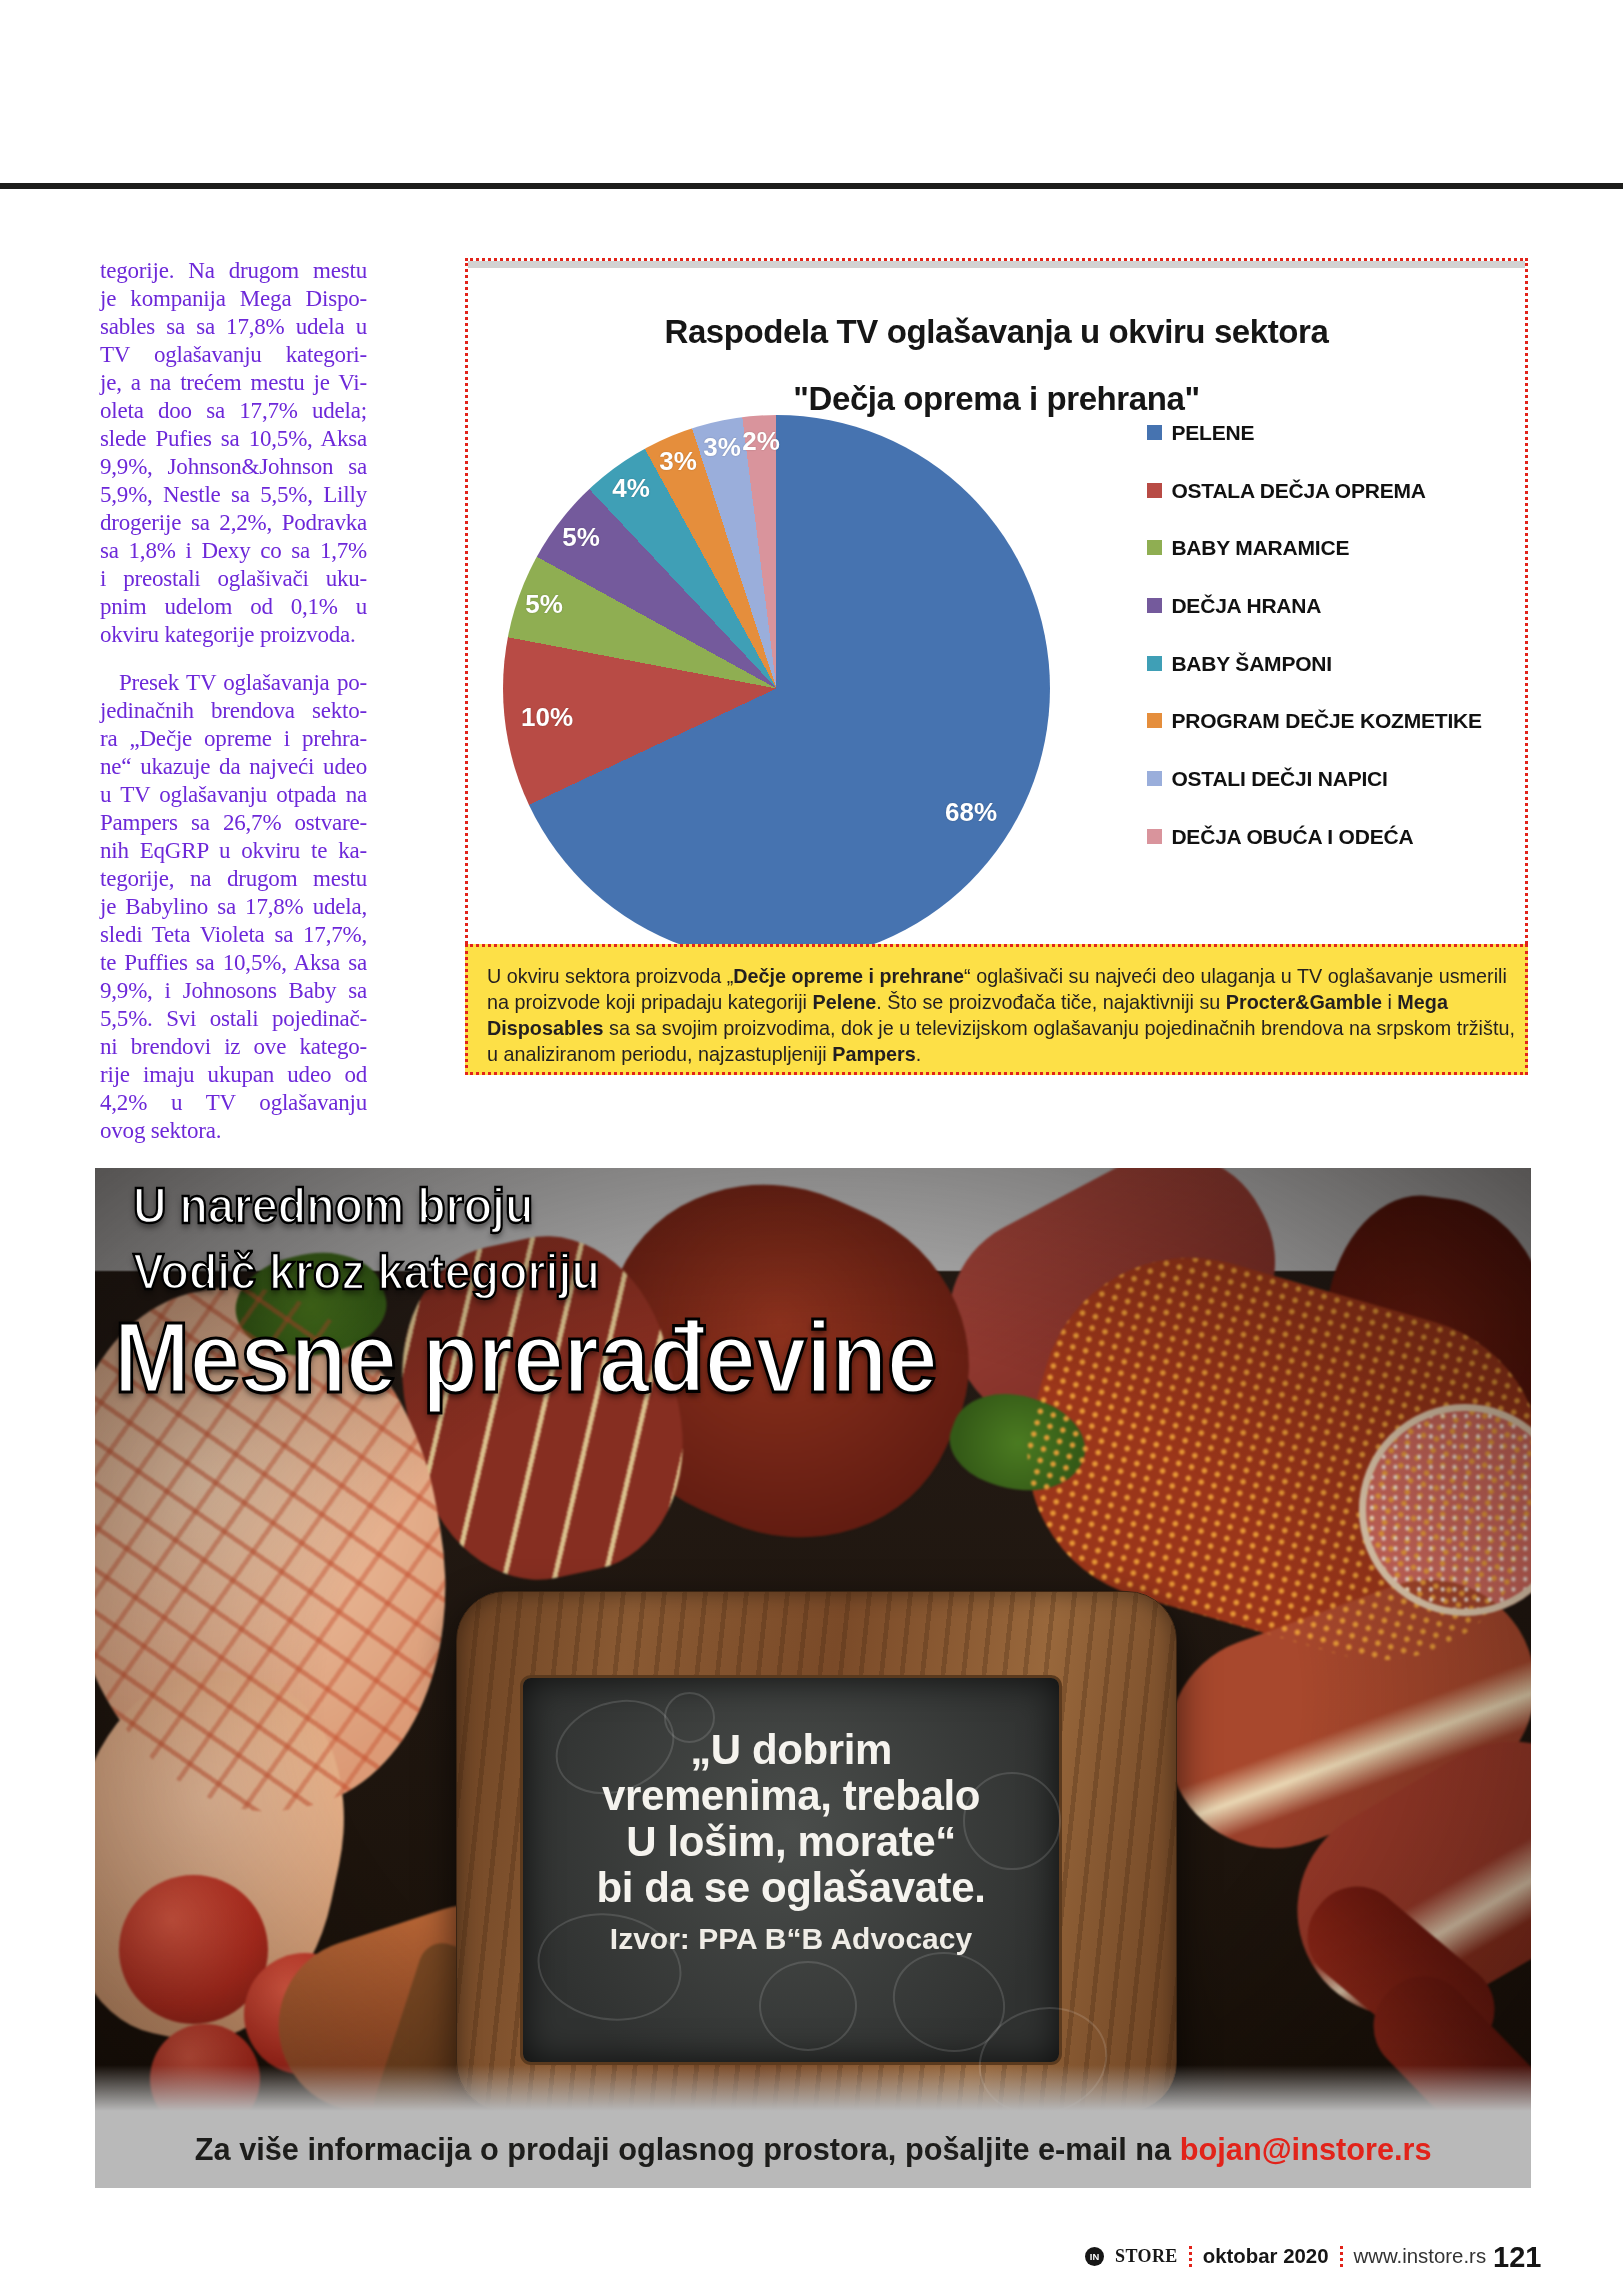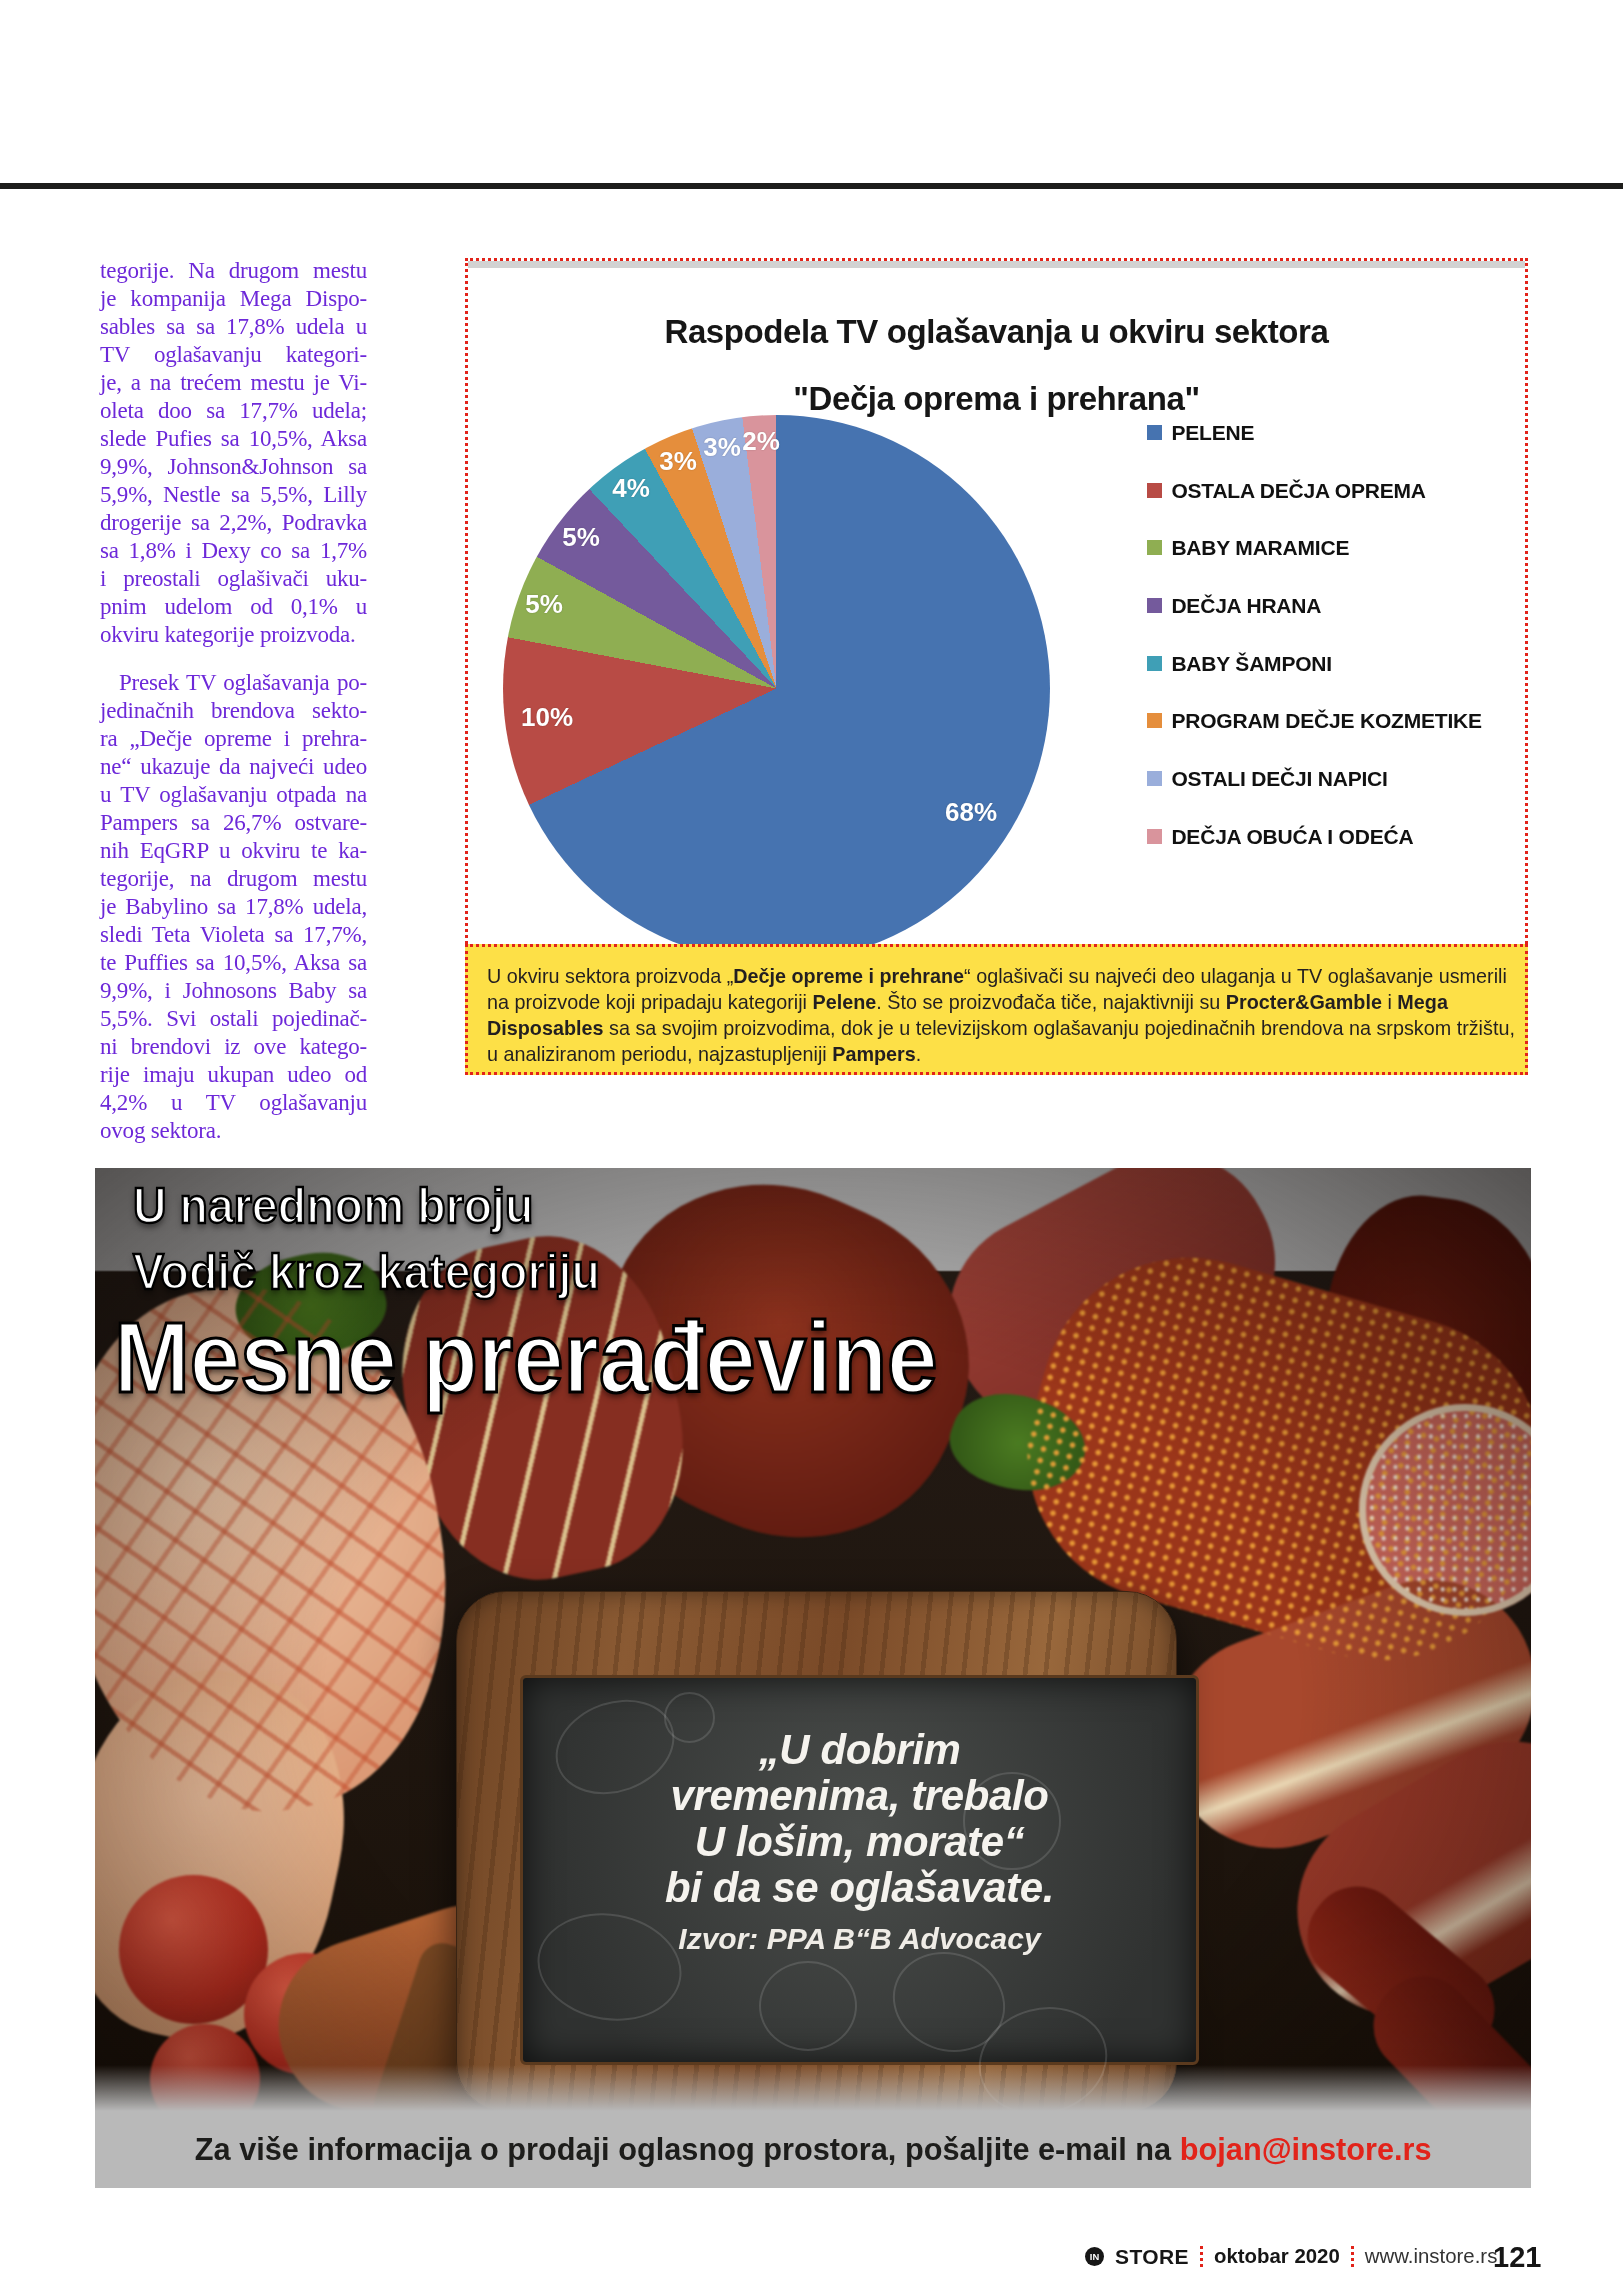--- a/index.html
+++ b/index.html
@@ -53,41 +53,41 @@
   .kicker.k2{top:75px;}
   .headline{position:absolute;left:19px;top:132px;font-size:101px;-webkit-text-stroke:3.1px #000;
             transform:scaleX(.9);transform-origin:left top;white-space:nowrap;}
 
   
   .board-frame{position:absolute;left:361px;top:423px;width:721px;height:521px;border-radius:50px;
      background:linear-gradient(100deg,#6d4323 0%,#8a5a33 22%,#7a4a28 48%,#99683c 74%,#6d4323 100%);
      box-shadow:0 15.7px 39px rgba(0,0,0,.65), inset 0 0 23.6px rgba(0,0,0,.45);border:1.6px solid #3a2413;box-sizing:border-box;}
   .board-grain{position:absolute;inset:0;border-radius:50px;
      background:repeating-linear-gradient(96deg,rgba(60,33,12,.25) 0 4.7px,rgba(0,0,0,0) 4.7px 20.4px);}
-  .board{position:absolute;left:63px;top:83px;width:679px;height:390px;border-radius:6px;
+  .board{position:absolute;left:63px;top:83px;width:542px;height:390px;border-radius:11px;
      background:radial-gradient(circle at 50% 40%,#4a4d4b,#303231 78%);
-     box-shadow:inset 0 0 36px rgba(0,0,0,.75);border:3.9px solid #5b3a1e;box-sizing:border-box;font-style:italic;}
+     box-shadow:inset 0 0 36px rgba(0,0,0,.75);border:3.9px solid #5b3a1e;box-sizing:border-box;}
   .chalk{position:absolute;border:2.4px solid rgba(255,255,255,.13);border-radius:50%;}
   .quote{position:relative;padding-top:49px;text-align:center;color:#f5f3ee;font-weight:bold;
          font-size:42px;line-height:46px;letter-spacing:-0.4px;}
   .quote-src{text-align:center;color:#efece6;font-weight:bold;font-size:30px;margin-top:11px;}
 
   
   .cta-fade{position:absolute;left:0;bottom:77px;width:100%;height:46px;
             background:linear-gradient(180deg,rgba(185,185,185,0),#b9b9b9);}
   .cta{position:absolute;left:0;bottom:0;width:100%;height:77px;background:#b9b9b9;
        display:flex;align-items:center;justify-content:center;}
   .cta-text{font-size:32px;font-weight:bold;color:#1d1d1b;transform:scaleX(.96);white-space:nowrap;}
   .cta-text a{color:#E2231A;text-decoration:none;}
 
   
   .footer{position:absolute;left:1085px;top:2243px;height:27px;display:flex;align-items:center;gap:11px;}
   .logo-circle{width:19px;height:19px;border-radius:50%;background:#161616;color:#fff;display:flex;
                align-items:center;justify-content:center;font-size:9.4px;font-weight:bold;letter-spacing:0;}
-  .brand{font-size:21px;font-weight:bold;letter-spacing:0.4px;color:#161616;}
+  .brand{font-size:18px;font-weight:bold;letter-spacing:0.4px;color:#161616;font-family:Liberation Serif, serif;}
   .fsep{height:20.4px;border-left:3.1px dotted #E2231A;}
   .issue{font-size:20.4px;font-weight:bold;color:#161616;}
   .site{font-size:20.4px;color:#333;}
   .pagenum{position:absolute;left:1493px;top:2241px;font-size:29px;font-weight:bold;color:#161616;}
 </style>
 </head>
 <body>
 
 <div class="page">
 

